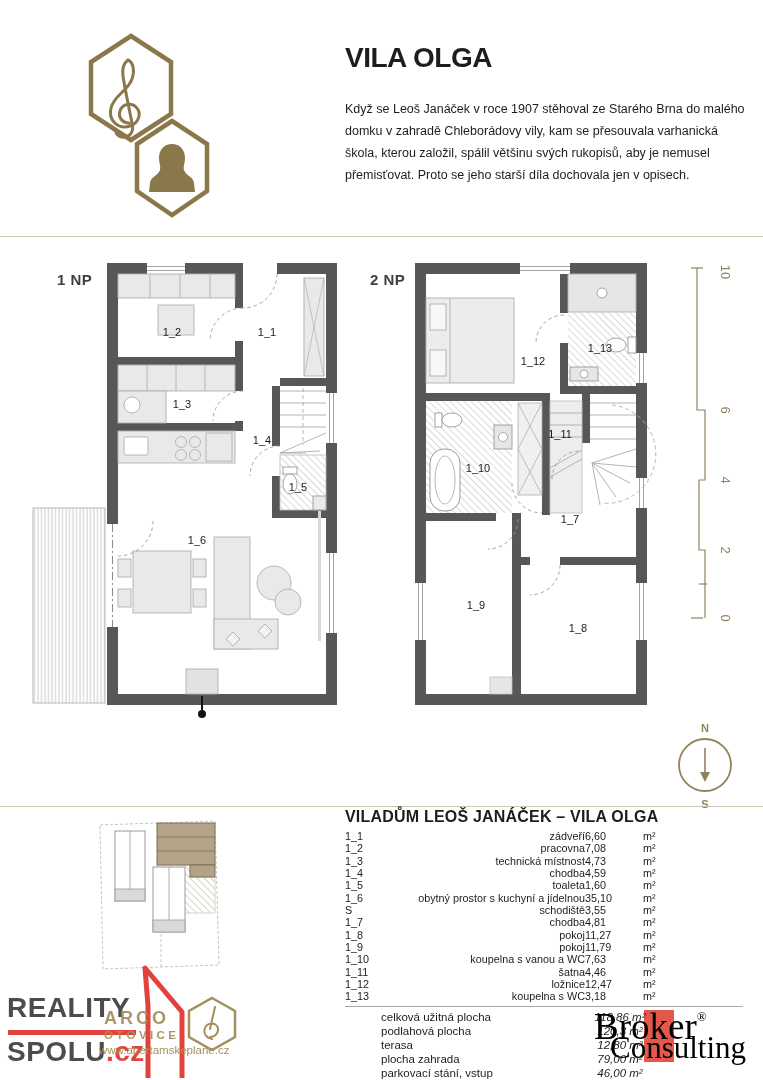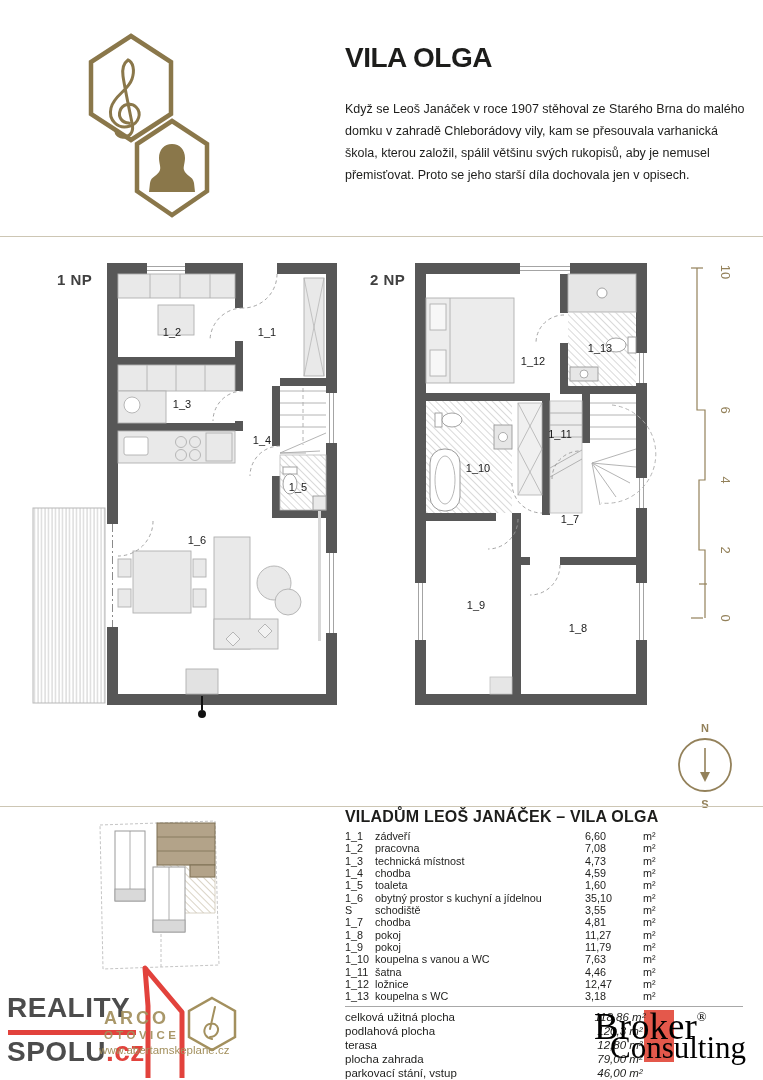--- a/index.html
+++ b/index.html
@@ -14,26 +14,26 @@
   .divider2{left:0;top:806px;width:763px;height:0;border-top:1px solid #cdc6b4;}
   .divider3{left:345px;top:1006px;width:398px;height:0;border-top:1px solid #a8a8a8;}
   
   .np-label{font-size:15px;font-weight:700;letter-spacing:.5px;color:#404040;}
   .room-label{font-size:11px;color:#1a1a1a;transform:translate(-50%,-50%);white-space:nowrap;}
   
   .legend{left:345px;top:808px;width:320px;}
   .legend-title{font-size:16px;font-weight:700;margin:0 0 4px 0;letter-spacing:.2px;}
   .lrow{display:flex;line-height:12.35px;font-size:10.8px;}
   .lid{width:30px;}
-  .lname{flex:1;}
+  .lname{flex:1;text-align:right;}
   .larea{width:52px;text-align:left;}
   .lunit{width:22px;padding-left:6px;}
   .summary{left:345px;top:1010px;width:320px;z-index:2;}
   .srow{display:flex;line-height:14px;font-size:11.5px;}
-  .slabel{flex:1;}
+  .slabel{flex:1;margin-left:36px;}
   .svalue{width:90px;text-align:center;font-style:italic;}
   .highlight{left:644px;top:1010px;width:30px;height:52px;background:#e4584b;z-index:1;}
   
   .reality{left:7px;top:994px;color:#4c4c4c;font-weight:800;font-size:28px;letter-spacing:.5px;z-index:2;line-height:1;}
   .reality-line2{left:7px;top:1038px;color:#4c4c4c;font-weight:800;font-size:28px;letter-spacing:.5px;z-index:2;line-height:1;}
   .reality-bar{left:8px;top:1030px;width:128px;height:5px;background:#e2423c;z-index:2;}
   .tld{color:#e2423c;}
   .arco{left:104px;top:1009px;color:#a3905e;z-index:3;opacity:.93;line-height:1;}
   .arco-name{font-size:18px;font-weight:700;letter-spacing:3px;}
   .arco-sub{font-size:11.5px;font-weight:700;letter-spacing:3.4px;margin-top:3px;}

